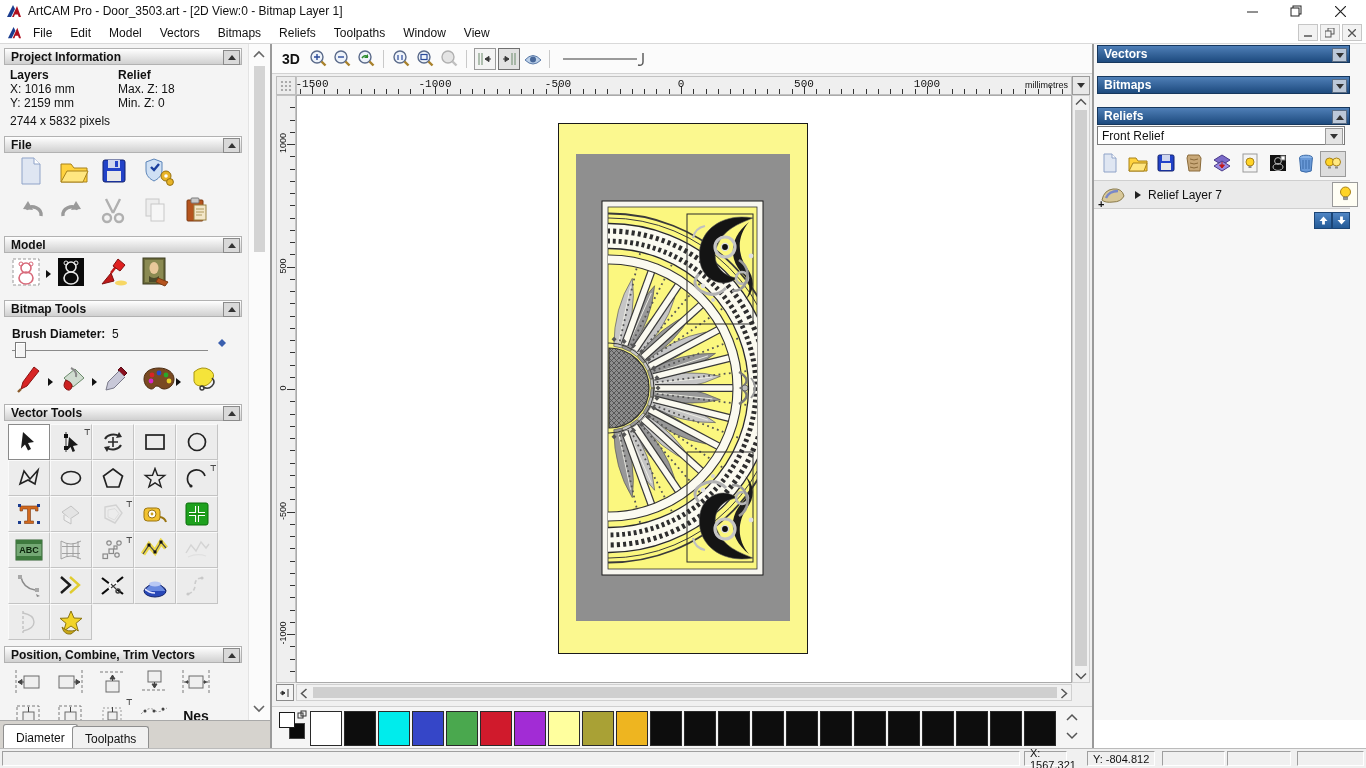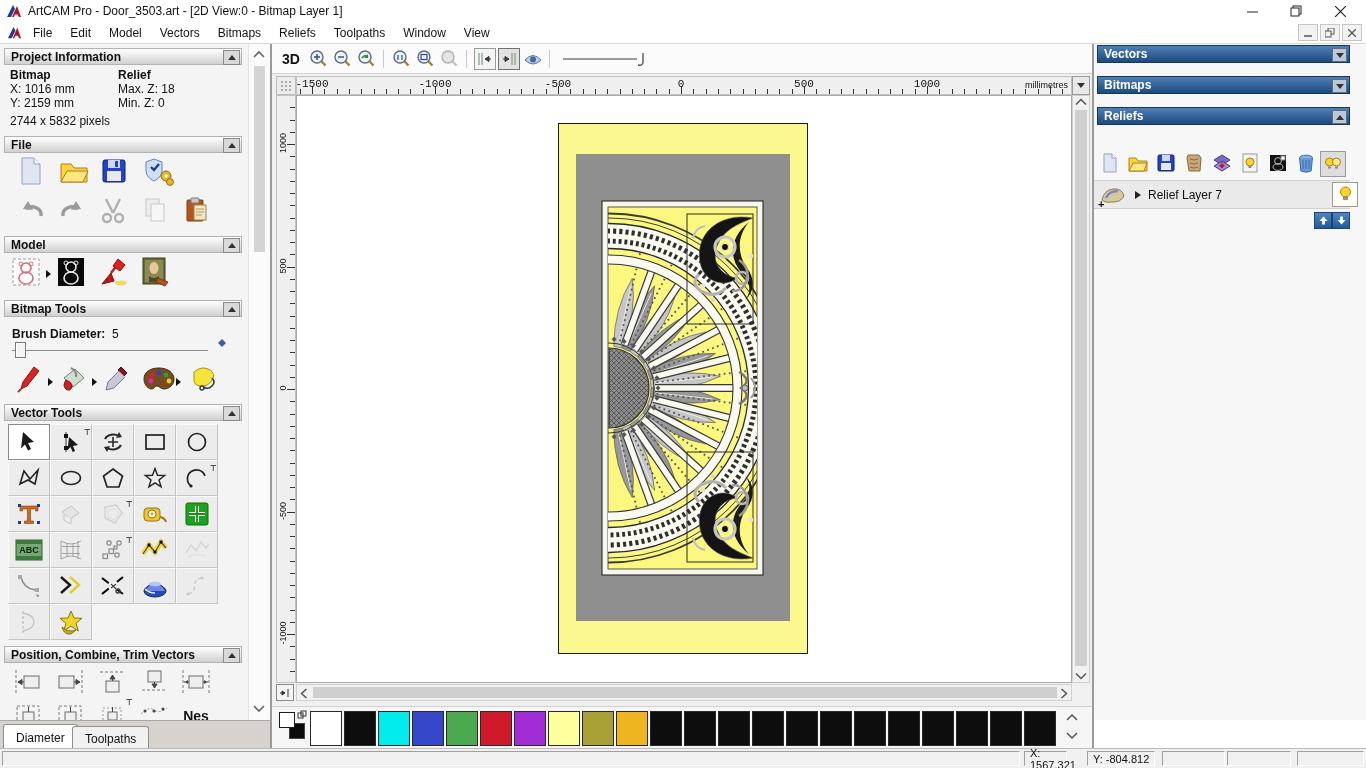--- a/index.html
+++ b/index.html
@@ -155,21 +155,21 @@
   </div>
 
   <div class="abs" id="left-panel">
 
     <div class="shdr" style="top:4px">
       <span>Project Information</span>
       <span class="shbtn">
           <span class="tri-up"></span>
         </span>
     </div>
-    <div class="pi-lab" style="left:10px;top:24px">Bitmap</div>
+    <div class="pi-lab" style="left:10px;top:24px">Layers</div>
     <div class="pi-lab" style="left:118px;top:24px">Relief</div>
     <div class="pi-val" style="left:10px;top:38px">X: 1016 mm</div>
     <div class="pi-val" style="left:118px;top:38px">Max. Z: 18</div>
     <div class="pi-val" style="left:10px;top:52px">Y: 2159 mm</div>
     <div class="pi-val" style="left:118px;top:52px">Min. Z: 0</div>
     <div class="pi-val" style="left:10px;top:70px">2744 x 5832 pixels</div>
 
     <div class="shdr" style="top:92px">
       <span>File</span>
       <span class="shbtn">
@@ -1092,20 +1092,26 @@
       <span class="bhbtn">
           <span class="tri-dn"></span>
         </span>
     </div>
     <div class="bhdr" style="top:63px">
       <span>Reliefs</span>
       <span class="bhbtn">
           <span class="tri-up"></span>
         </span>
     </div>
+    <div id="relief-dd">
+      <span>Front Relief</span>
+      <span class="ddbtn">
+          <span class="tri-dn"></span>
+        </span>
+    </div>
 
     <div class="ric" style="left:4px">
         <svg width="18" height="20" viewBox="0 0 18 20">
           <path d="M3 1h8l4 4v14H3z" fill="#dfe6f2" stroke="#8fa3c8"></path>
           <path d="M11 1v4h4" fill="#fff" stroke="#8fa3c8"></path>
         </svg>
       </div>
     <div class="ric" style="left:32px">
         <svg width="20" height="18" viewBox="0 0 20 18">
           <path d="M1 4h7l2 3h9v10H1z" fill="#ffd23e" stroke="#a8821a"></path>

